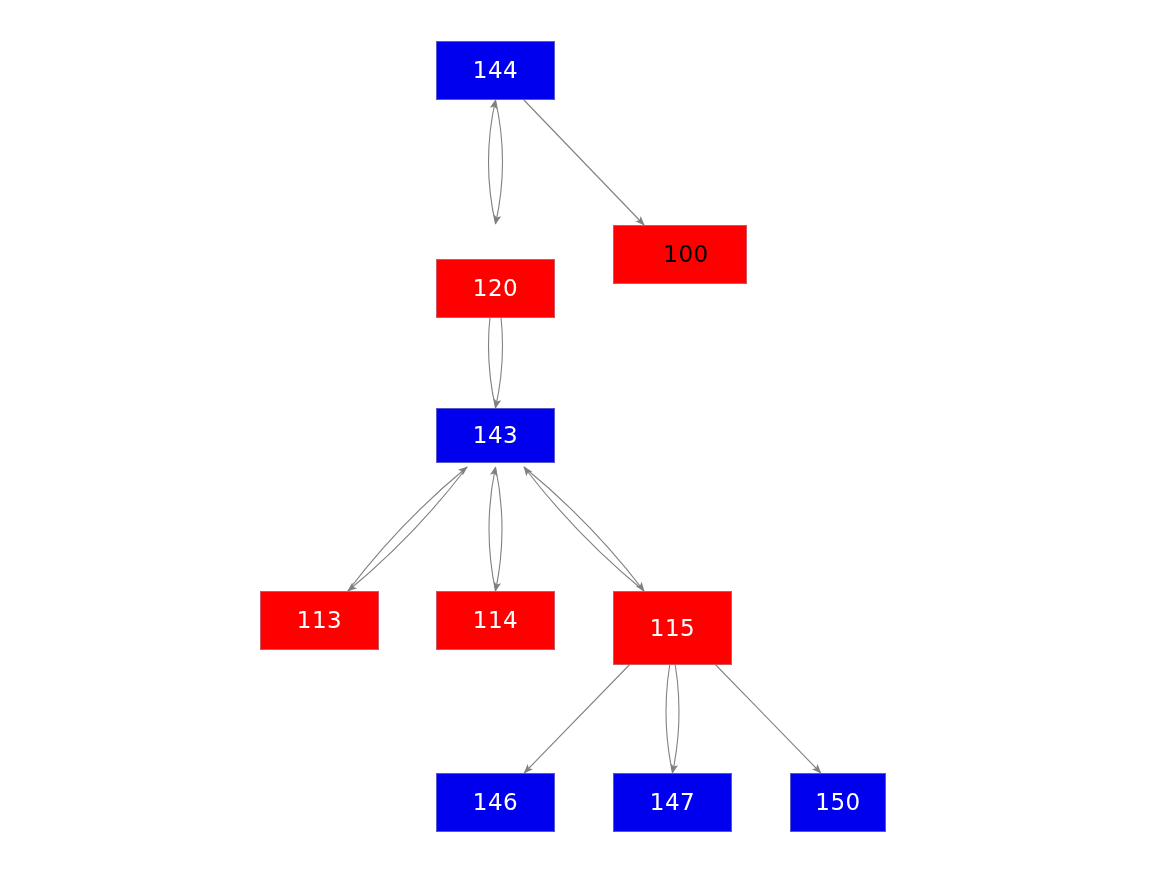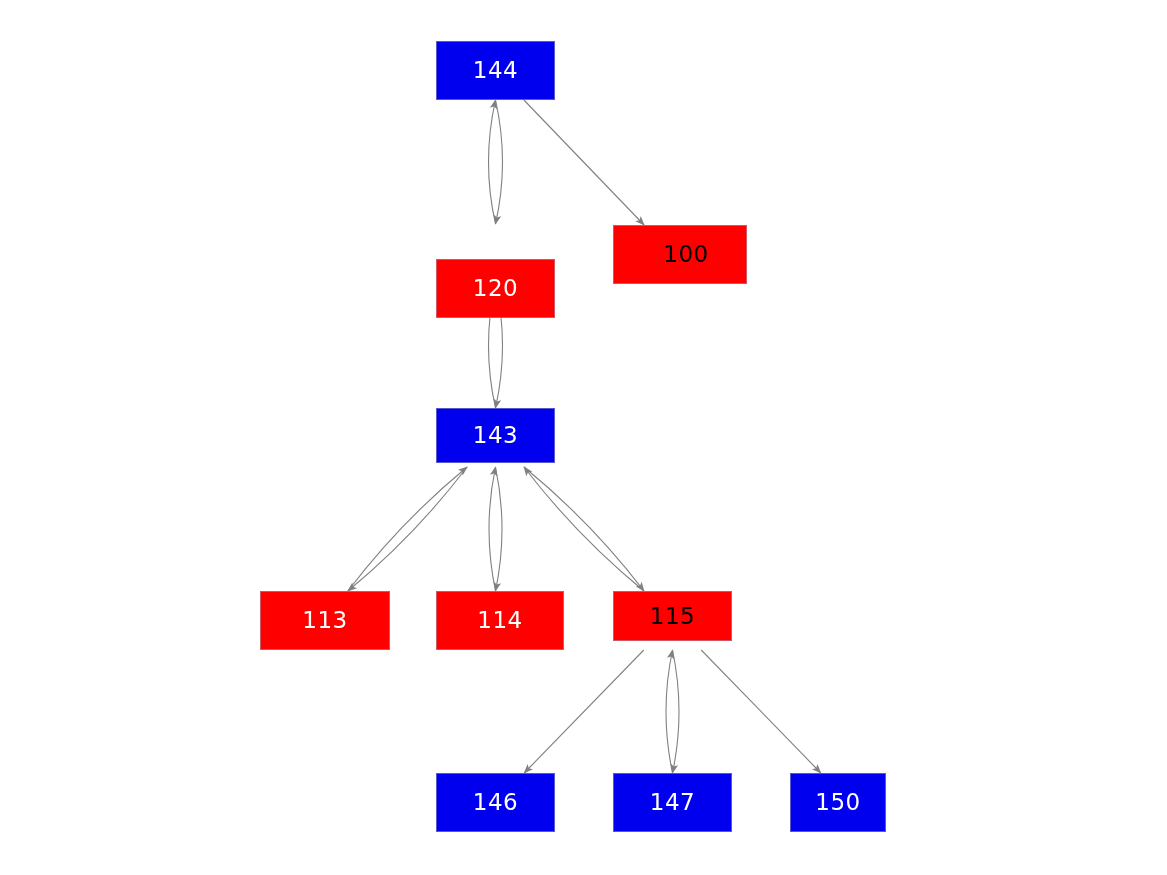--- a/index.html
+++ b/index.html
@@ -76,27 +76,27 @@
       </div>
       <div class="graph-node red" style="left: 436px; top: 224px; width: 119px; height: 59px; background: rgb(254, 0, 0); color: rgb(255, 255, 255); margin-top: 35px;">
         <span class="node-label">120</span>
       </div>
       <div class="graph-node red" style="left: 613px; top: 225px; width: 134px; height: 59px; background: rgb(254, 0, 0); color: #000000; padding-left: 12px;">
         <span class="node-label">100</span>
       </div>
       <div class="graph-node blue" style="left: 436px; top: 408px; width: 119px; height: 55px; background: rgb(0, 0, 238); color: rgb(255, 255, 255); text-align: center;">
         <span class="node-label">143</span>
       </div>
-      <div class="graph-node red" style="left: 260px; top: 591px; width: 130px; height: 59px; background: rgb(254, 0, 0); color: rgb(255, 255, 255);">
+      <div class="graph-node red" style="left: 260px; top: 591px; width: 119px; height: 59px; background: rgb(254, 0, 0); color: rgb(255, 255, 255);">
         <span class="node-label">113</span>
       </div>
-      <div class="graph-node red" style="left: 436px; top: 591px; width: 128px; height: 59px; background: rgb(254, 0, 0); color: rgb(255, 255, 255); text-align: right;">
+      <div class="graph-node red" style="left: 436px; top: 591px; width: 119px; height: 59px; background: rgb(254, 0, 0); color: rgb(255, 255, 255); text-align: right;">
         <span class="node-label">114</span>
       </div>
-      <div class="graph-node red" style="left: 613px; top: 591px; width: 119px; height: 50px; background: rgb(254, 0, 0); color: #000000;">
+      <div class="graph-node red" style="left: 613px; top: 591px; width: 119px; height: 74px; background: rgb(254, 0, 0); color: #ffffff;">
         <span class="node-label">115</span>
       </div>
       <div class="graph-node blue" style="left: 436px; top: 773px; width: 119px; height: 59px; background: rgb(0, 0, 238); color: rgb(255, 255, 255);">
         <span class="node-label">146</span>
       </div>
       <div class="graph-node blue" style="left: 613px; top: 773px; width: 119px; height: 59px; background: rgb(0, 0, 238); color: rgb(255, 255, 255);">
         <span class="node-label">147</span>
       </div>
       <div class="graph-node blue" style="left: 790px; top: 773px; width: 96px; height: 59px; background: rgb(0, 0, 238); color: rgb(255, 255, 255);">
         <span class="node-label">150</span>

